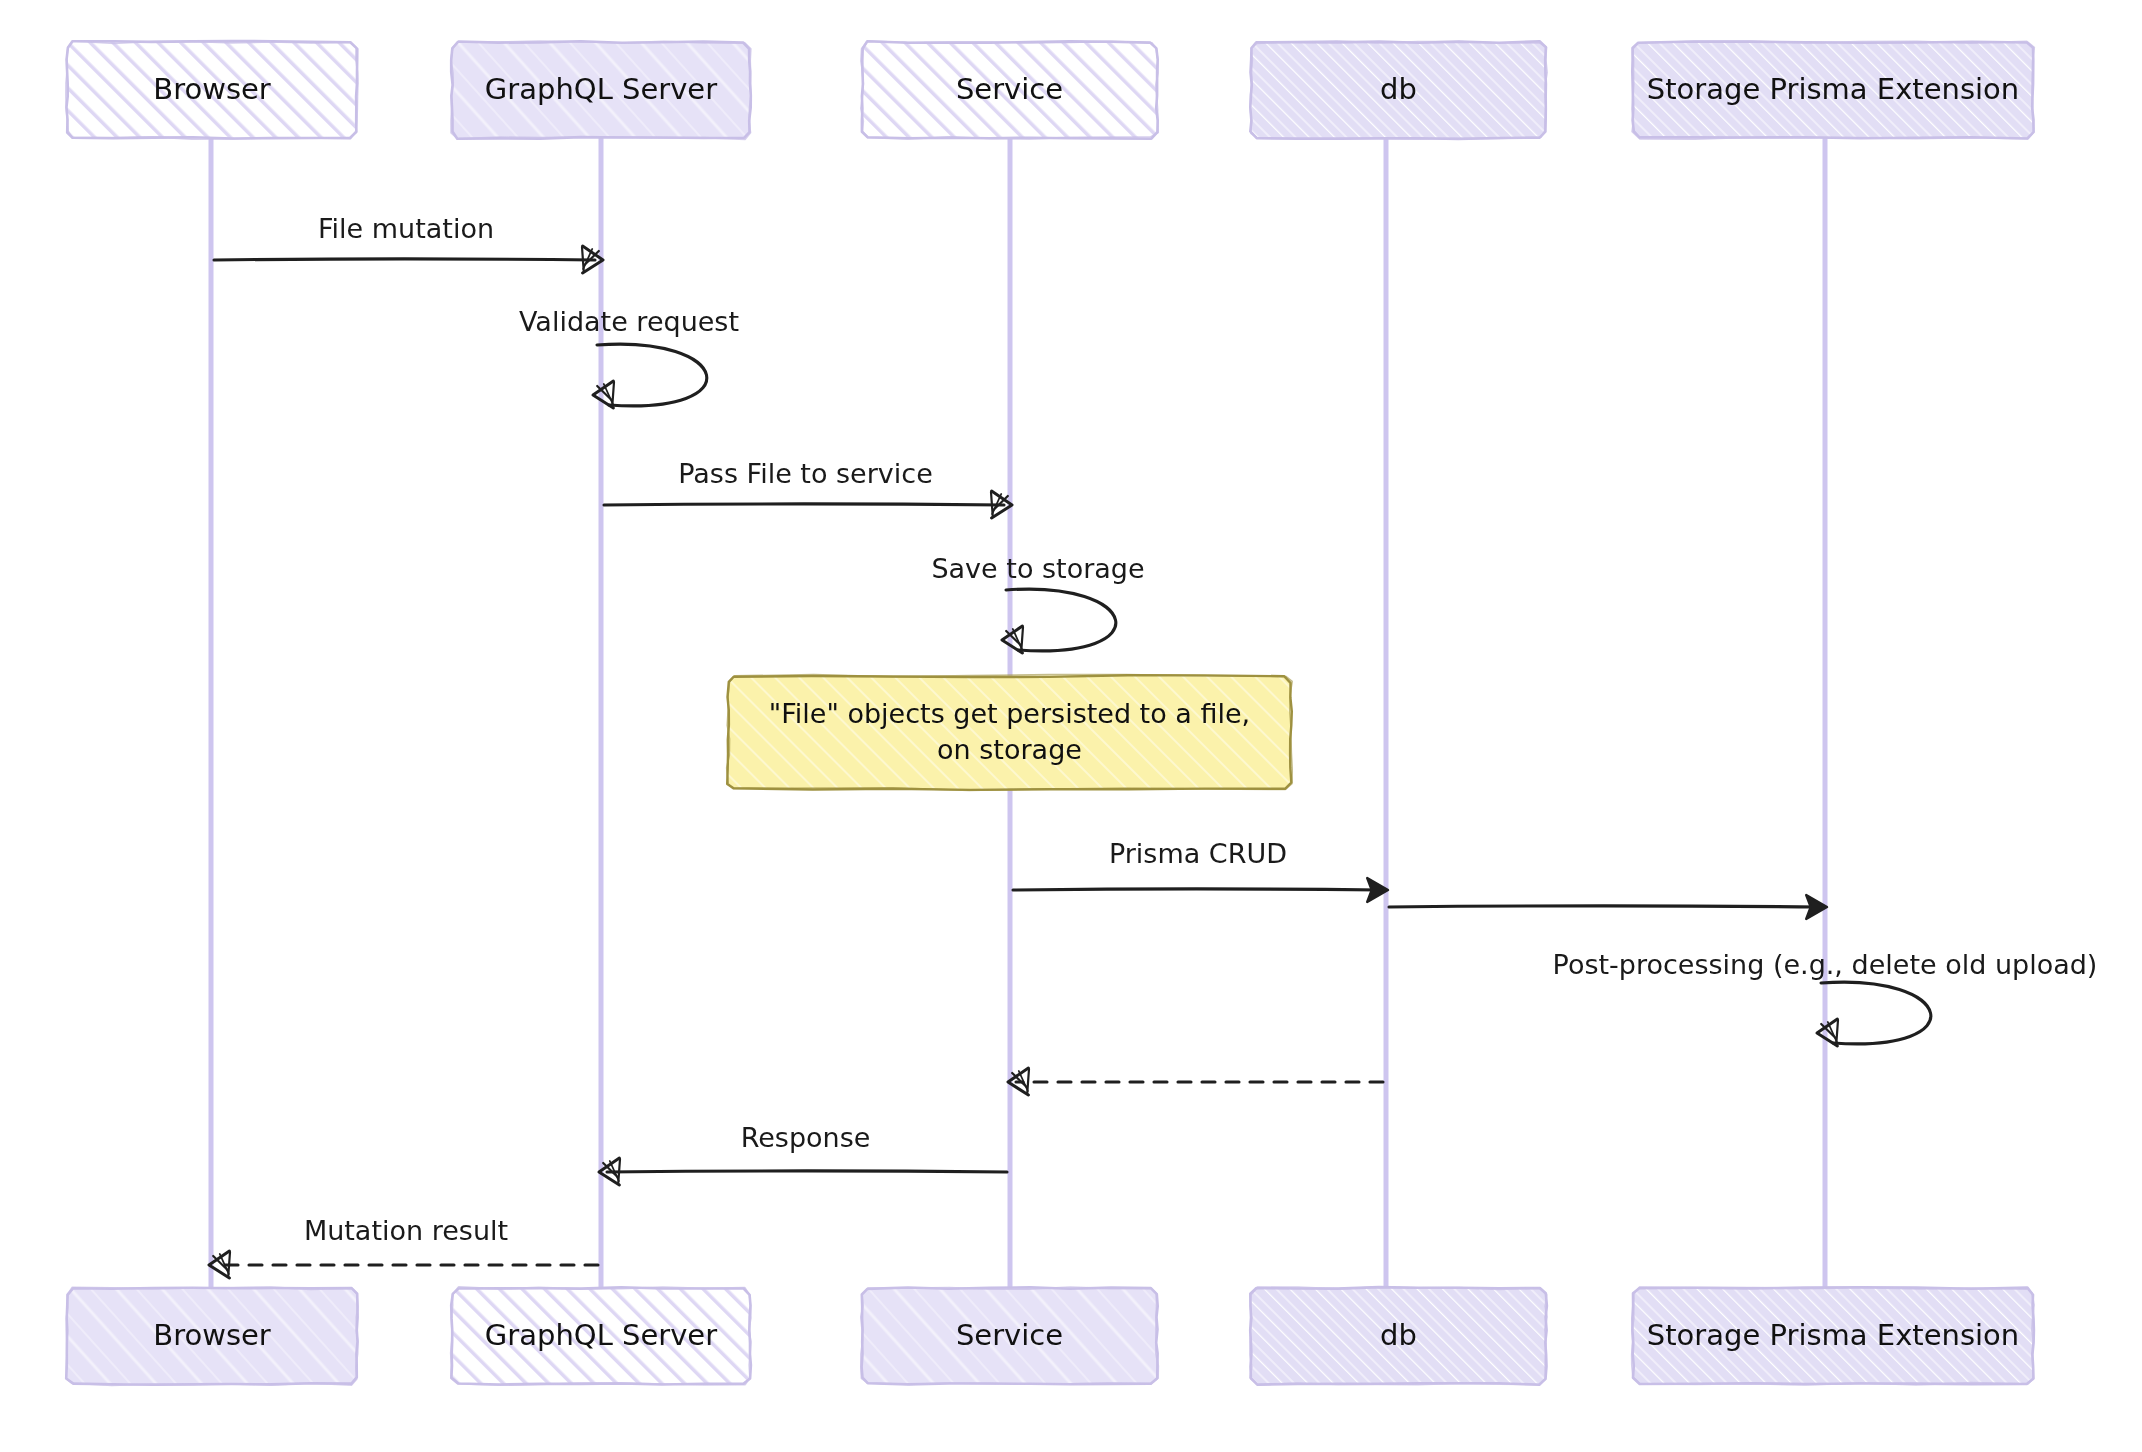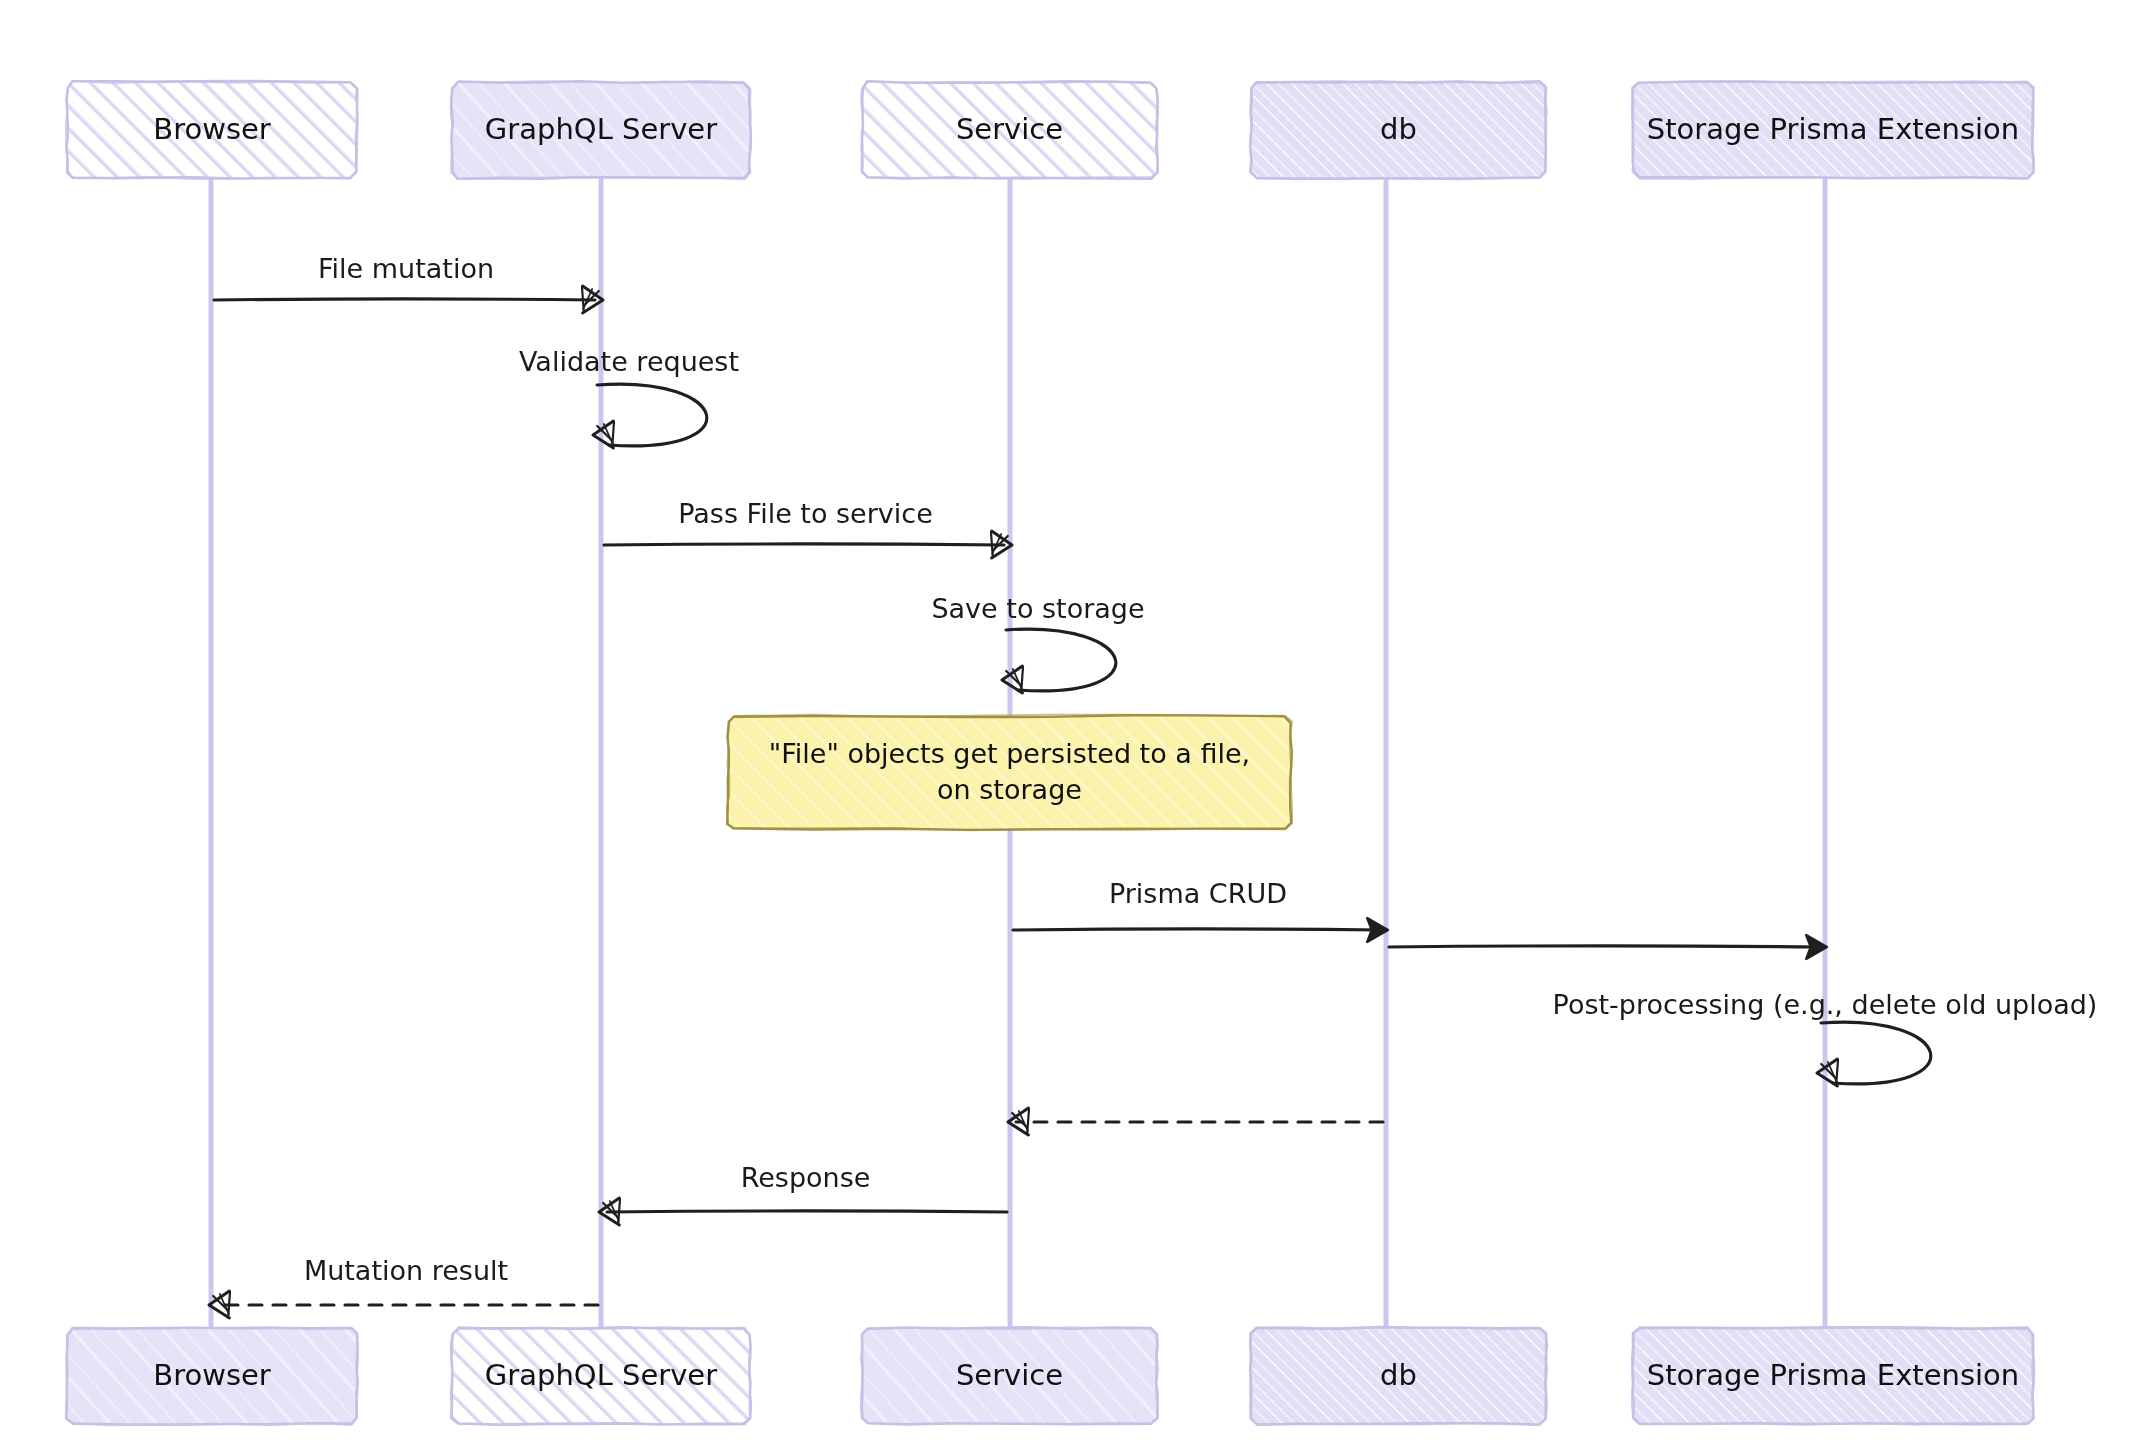--- a/index.html
+++ b/index.html
@@ -12,21 +12,20 @@
     height: 1452px;
     position: relative;
     overflow: hidden;
     font-family: "DejaVu Sans", sans-serif;
   }
   #diagram-root {
     position: absolute;
     inset: 0;
     width: 2142px;
     height: 1272px;
-    margin-top: 40px;
   }
   svg#seq-svg {
     display: block;
     width: 2142px;
     height: 1452px;
   }
   .actor-label {
     font-family: "DejaVu Sans", sans-serif;
     font-size: 29px;
     fill: #111111;

